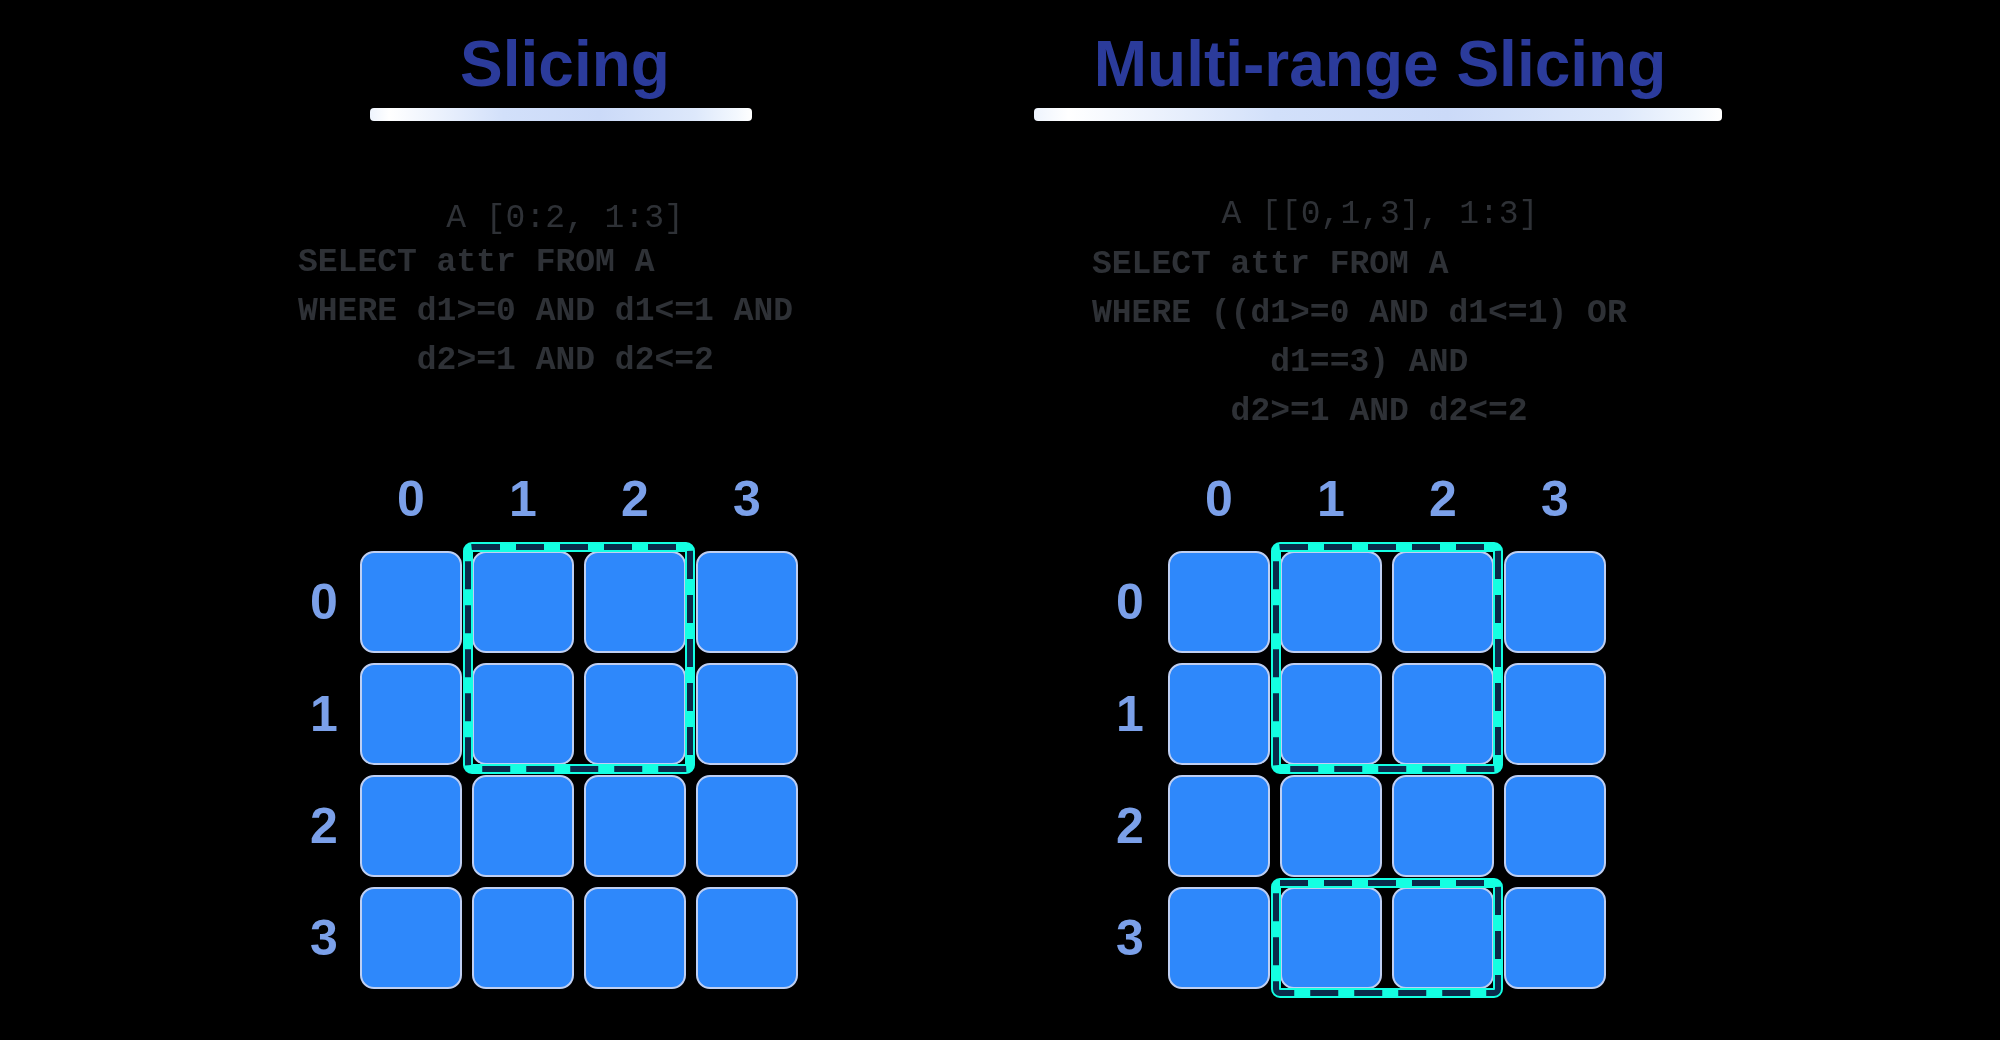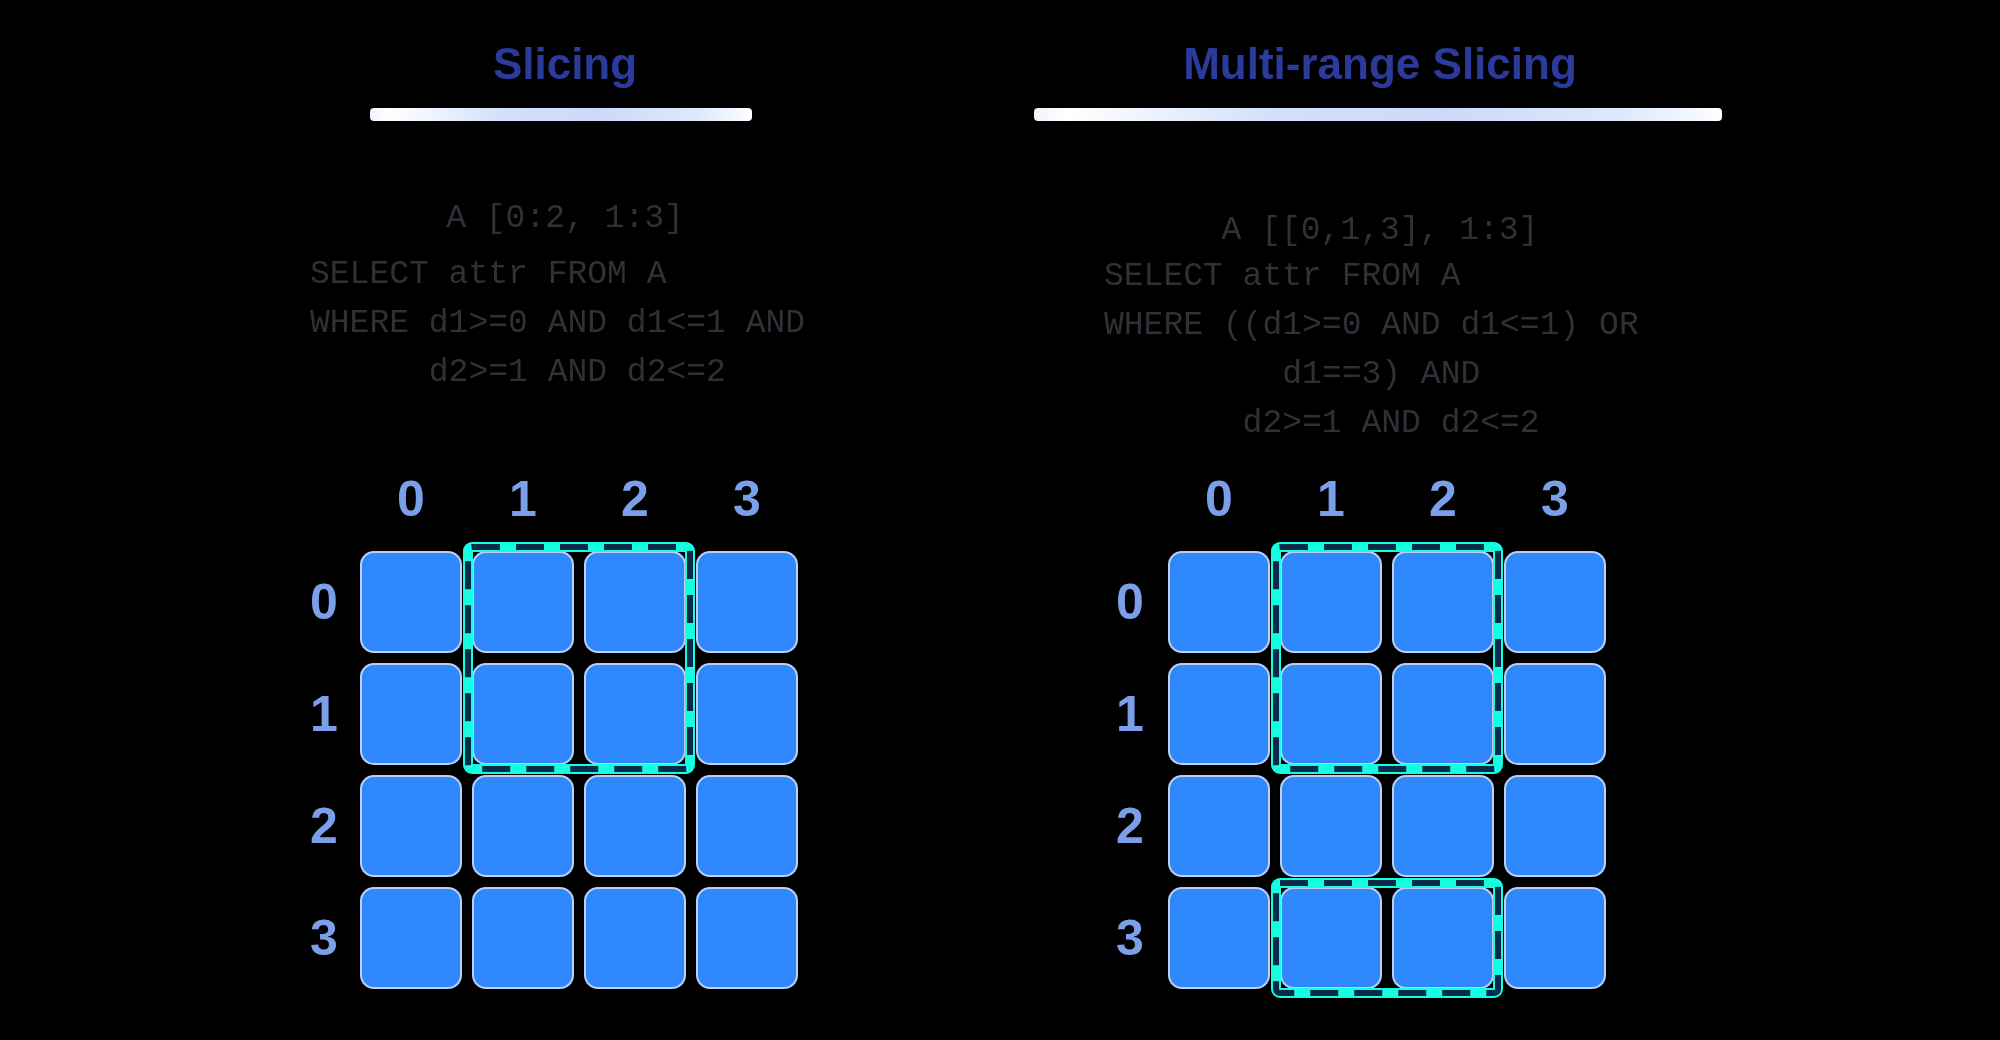--- a/index.html
+++ b/index.html
@@ -18,41 +18,42 @@
   #stage{
     position:relative;
     width:2000px;height:1040px;
     background:var(--background);
     overflow:hidden;
     font-family:"Liberation Sans", sans-serif;
   }
   .abs{position:absolute;}
   .title{
     color:var(--title-navy);
-    font-size:44px;font-weight:bold;
+    font-size:64px;font-weight:bold;
     text-align:center;letter-spacing:0px;
     line-height:56px;
   }
   .rule{
     height:13px;border-radius:4px;
     background:linear-gradient(90deg,
       #eef4fd 0%, var(--bar-white) 5%,
       #d2e0fa 35%, var(--bar-blue) 60%,
       #dde8fb 85%, #f3f8fe 96%, var(--bar-white) 100%);
   }
   .mono{
     font-family:"Liberation Mono", monospace;
     color:var(--code-gray);
     font-size:33px;
     margin-top:40px;
   }
   .expr{text-align:center;}
   .sql{
-    margin:12px;white-space:pre;
+    margin:0;white-space:pre;
     line-height:49px;
+    font-weight:bold;
   }
   .col-label,.row-label{
     color:var(--label-blue);
     font-size:50px;font-weight:bold;
     text-align:center;
   }
   .cell{
     background:var(--cell-blue);
     border:2.5px solid var(--cell-border);
     border-radius:14px;
@@ -100,21 +101,21 @@
         <svg class="selection abs" width="234" height="234" style="left: 462px; top: 541px;">
           <rect x="6" y="6" width="222" height="222" rx="4" fill="none" stroke="var(--selection-cyan)" stroke-width="10"></rect>
           <rect x="6" y="6" width="222" height="222" rx="4" fill="none" stroke="var(--selection-dash)" stroke-width="6" stroke-dasharray="28 16"></rect>
         </svg>
       </div>
   </section>
 
   <section>
     <div class="abs title" style="left:1035px;top:36px;width:690px;">Multi-range Slicing</div>
     <div class="abs rule" style="left:1034px;top:108px;width:688px;"></div>
-    <div class="abs mono expr" style="left:1035px;top:172px;width:690px;">A [[0,1,3], 1:3]</div>
+    <div class="abs mono expr" style="left:1035px;top:156px;width:690px;">A [[0,1,3], 1:3]</div>
     <pre class="abs mono sql" style="left:1092px;top:240px;">SELECT attr FROM A
 WHERE ((d1&gt;=0 AND d1&lt;=1) OR
          d1==3) AND
        d2&gt;=1 AND d2&lt;=2</pre>
     <div class="abs" style="left:0;top:0;">
         <div class="abs col-label" style="left: 1168px; top: 470px; width: 102px; height: 58px; line-height: 58px;">0</div>
         <div class="abs col-label" style="left: 1280px; top: 470px; width: 102px; height: 58px; line-height: 58px;">1</div>
         <div class="abs col-label" style="left: 1392px; top: 470px; width: 102px; height: 58px; line-height: 58px;">2</div>
         <div class="abs col-label" style="left: 1504px; top: 470px; width: 102px; height: 58px; line-height: 58px;">3</div>
         <div class="abs row-label" style="left: 1080px; top: 551px; width: 100px; height: 102px; line-height: 102px;">0</div>

